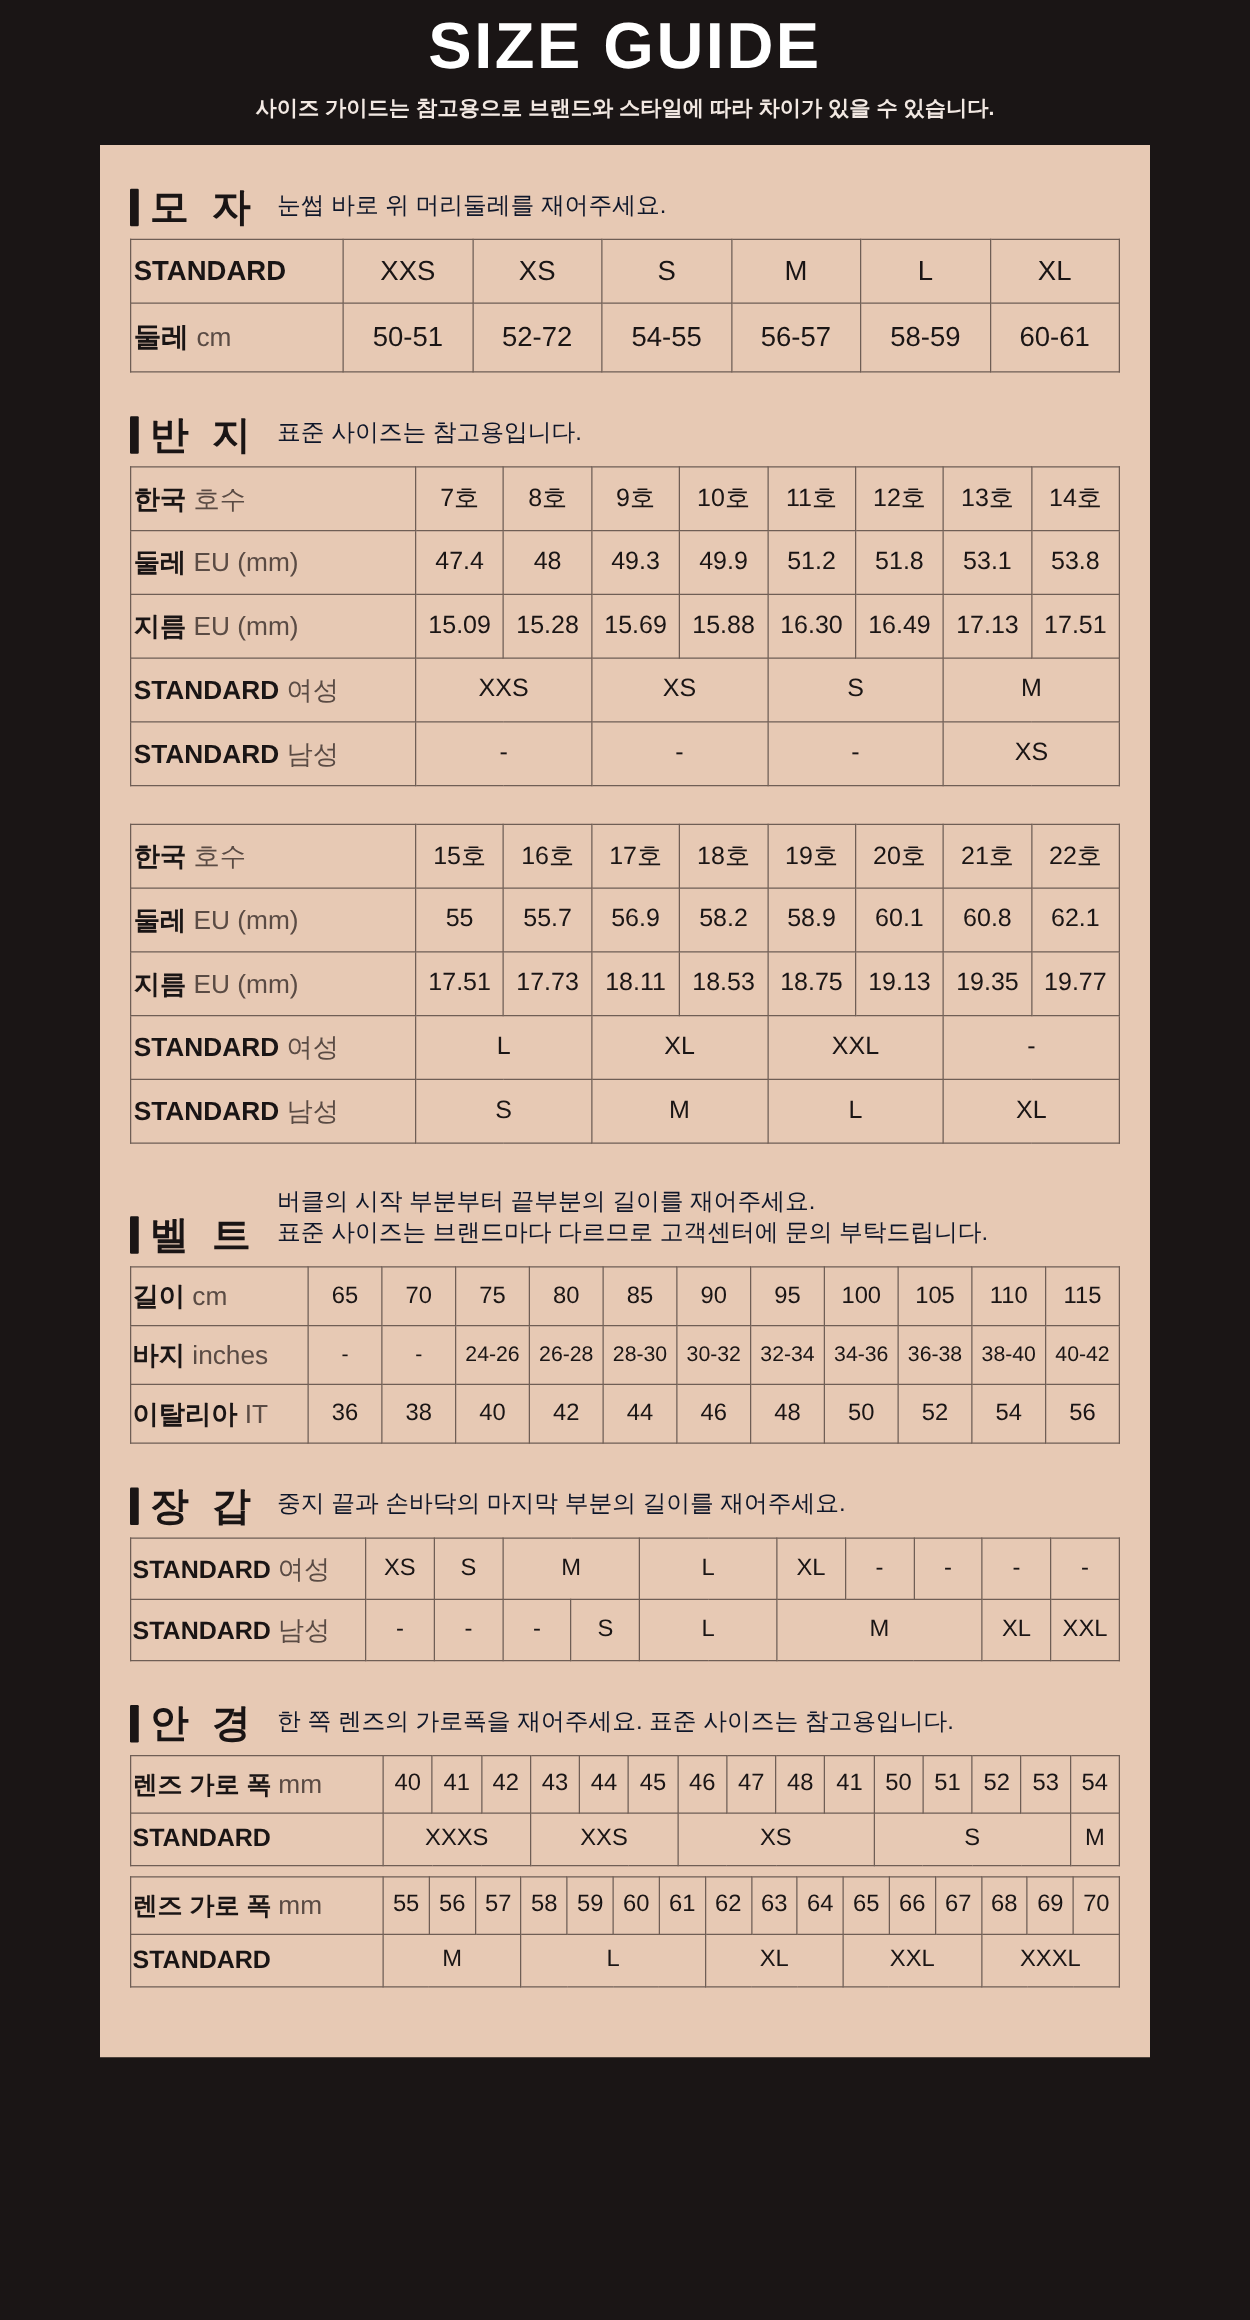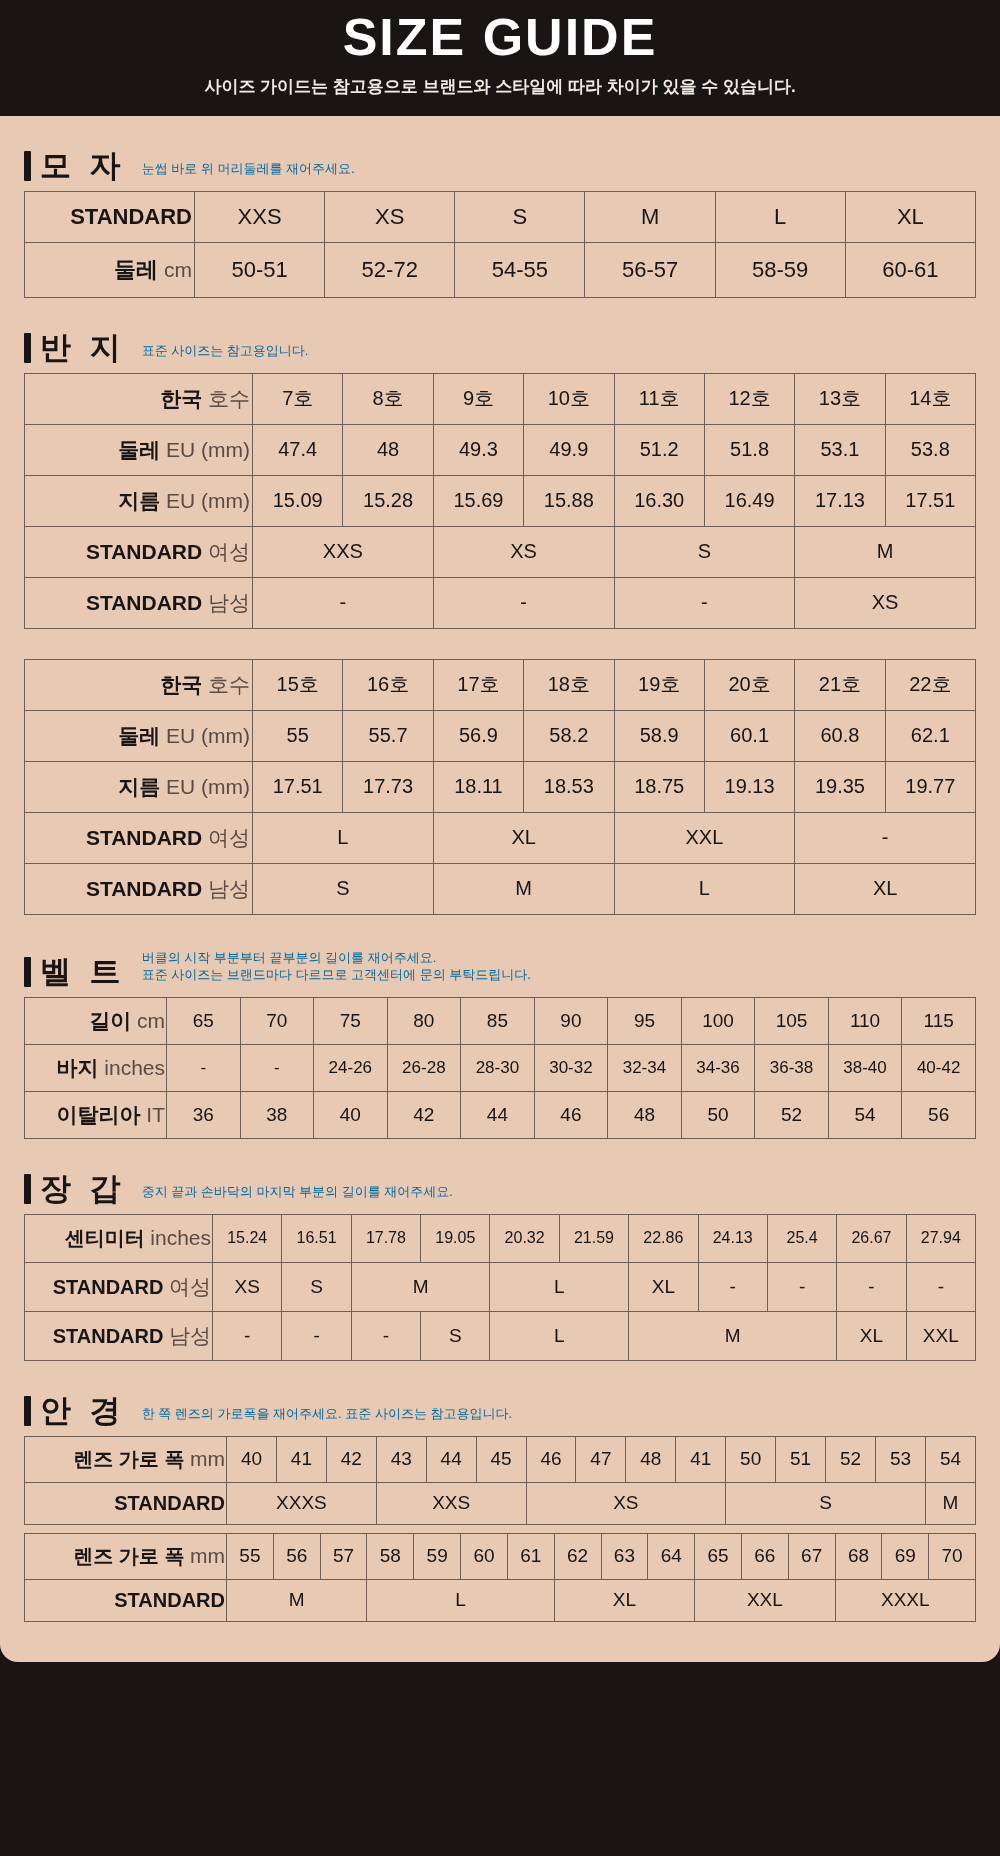--- a/index.html
+++ b/index.html
@@ -6,26 +6,25 @@
     margin: 0;
     padding: 0;
   }
   body {
     width: 1000px;
     background: #1a1515;
     font-family: "Liberation Sans", sans-serif;
     -webkit-font-smoothing: antialiased;
   }
   .page {
-    width: 1000px;
+    width: 840px;
     margin: 0 auto;
     background: #e7c9b4;
     position: relative;
-    padding-bottom: 40px;
-    border-radius: 18px;
+    padding-bottom: 56px;
   }
   
   .header {
     background: #1a1515;
     color: #ffffff;
     text-align: center;
     padding: 10px 0 18px 0;
   }
   .header h1 {
     margin: 0;
@@ -61,43 +60,43 @@
     font-weight: 700;
     color: #1a1515;
     letter-spacing: 5px;
     line-height: 1;
     margin-right: 16px;
   }
   .sec-notes {
     padding-bottom: 3px;
   }
   .sec-note {
-    font-size: 13px;
-    color: #0369a1;
+    font-size: 19px;
+    color: #0f172a;
     line-height: 1.35;
   }
   
   table {
     border-collapse: collapse;
     width: 100%;
     background: transparent;
     table-layout: fixed;
   }
   td, th {
     border: 1px solid #6f5e55;
     text-align: center;
     color: #1a1515;
     font-size: 20px;
     font-weight: 500;
     padding: 9px 2px;
     white-space: nowrap;
     overflow: hidden;
   }
   td.rowhead, th.rowhead {
-    text-align: right;
+    text-align: left;
     padding-left: 14px;
     font-size: 21px;
     font-weight: 600;
   }
   td.rowhead .unit {
     font-size: 21px;
     font-weight: 400;
     color: #5a4b44;
   }
   .t-hat td { font-size: 22px; padding: 12px 2px; }
@@ -375,34 +374,20 @@
           <col>
           <col>
           <col>
           <col>
           <col>
           <col>
           <col>
           <col>
         </colgroup>
       <tbody>
-        <tr>
-          <td class="rowhead"><span>센티미터</span> <span class="unit">inches</span></td>
-          <td class="small">15.24</td>
-          <td class="small">16.51</td>
-          <td class="small">17.78</td>
-          <td class="small">19.05</td>
-          <td class="small">20.32</td>
-          <td class="small">21.59</td>
-          <td class="small">22.86</td>
-          <td class="small">24.13</td>
-          <td class="small">25.4</td>
-          <td class="small">26.67</td>
-          <td class="small">27.94</td>
-        </tr>
         <tr>
           <td class="rowhead"><span>STANDARD</span> <span class="unit">여성</span></td>
           <td>XS</td>
           <td>S</td>
           <td colspan="2">M</td>
           <td colspan="2">L</td>
           <td>XL</td>
           <td>-</td>
           <td>-</td>
           <td>-</td>

